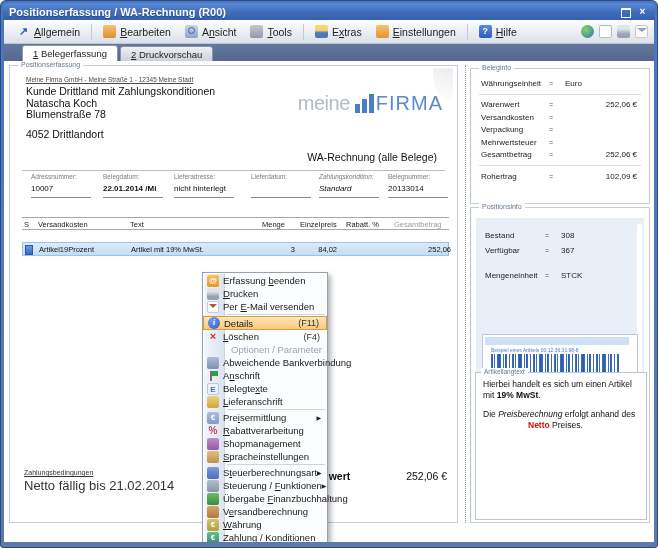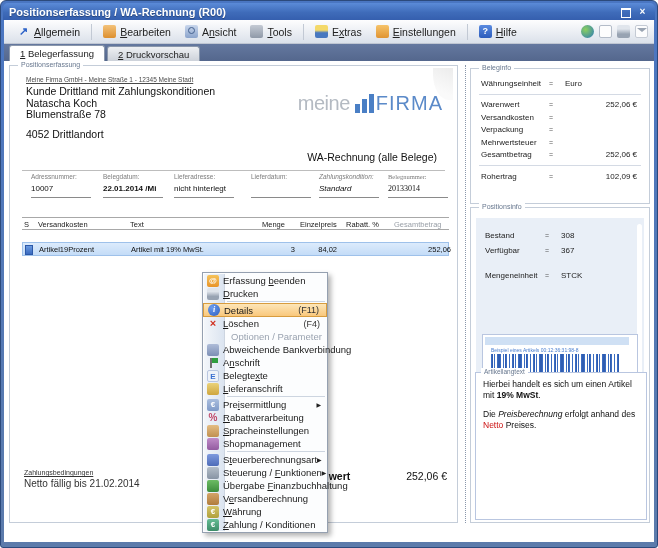--- a/index.html
+++ b/index.html
@@ -44,21 +44,21 @@
   .ic-settings{background:linear-gradient(#f6c36a,#e09432)}
   .ic-help{background:linear-gradient(#5b8be0,#2c5cbc);color:#fff}
   .ic-globe{background:radial-gradient(circle at 35% 35%,#8cd060,#2878b8);border-radius:50%}
   .ic-export{background:#fdfdfd;border:1px solid #b4bcc8}
   .ic-print{background:linear-gradient(#e0e5ec 30%,#98a3b2 70%)}
   .ic-mail{background:#fcfcfd;border:1px solid #c4cad4;position:relative}
   .ic-mail::after{content:"";position:absolute;left:1px;top:2px;border-left:5px solid transparent;
     border-right:5px solid transparent;border-top:4px solid #9aa4b2}
   
   .tabstrip{position:absolute;left:0;top:24px;right:0;height:17px;
-    background:linear-gradient(#64789f,#54678d);display:flex;align-items:flex-end;padding-left:5px}
+    background:linear-gradient(#64789f,#54678d);display:flex;align-items:flex-end;padding-left:18px}
   .tab{height:15px;padding:0 10px;font-size:9.5px;line-height:15px;color:#222;
     background:linear-gradient(#eef0f3,#cdd2da);border:1px solid #8a97ab;border-bottom:none;
     border-radius:3px 3px 0 0;margin-right:2px}
   .tab.active{background:#fff;height:16px;font-weight:normal}
   
   .main{position:absolute;left:0;top:41px;right:0;bottom:0;background:#fff}
   .gb{position:absolute;border:1px solid #c4cdd9;background:#fff}
   .gbl{position:absolute;top:-5px;left:8px;background:#fff;font-size:7px;color:#68788f;
     padding:0 3px;white-space:nowrap}
   
@@ -87,21 +87,21 @@
     border-top:1px solid #a8a8a8;border-bottom:1px solid #a8a8a8}
   .th span{position:absolute;top:2px;font-size:7.5px;color:#222;white-space:nowrap}
   .th span.gray{color:#9aa0a8}
   .trow{position:absolute;top:176px;left:12px;right:8px;height:14px;
     background:linear-gradient(#dcebfc,#c4dcf7);border:1px solid #9ec1ea}
   .trow span{position:absolute;top:2px;font-size:7.5px;color:#111;white-space:nowrap}
   .rowic{position:absolute;left:2px;top:1px;width:8px;height:10px;
     background:linear-gradient(#6a9ae0,#3a6abf);border:1px solid #2c58a8}
   .terms{position:absolute;left:14px;top:403px;font-size:7px;color:#333}
   .terms .t1{text-decoration:underline}
-  .terms .t2{margin-top:2px;font-size:10px}
+  .terms .t2{margin-top:2px;font-size:13px}
   .total-label{position:absolute;left:287px;top:404px;font-size:10.5px;font-weight:bold;color:#111}
   .total-value{position:absolute;right:10px;top:404px;font-size:10.5px;color:#111}
   
   .splitter{position:absolute;left:461px;top:4px;height:458px;border-left:1px dotted #8a97ab}
   
   .beleg{left:466px;top:7px;width:180px;height:136px;padding-top:8px}
   .irow{display:flex;align-items:center;height:12.5px;padding:0 12px 0 10px;font-size:8px;color:#222}
   .irow .lb{width:68px;white-space:nowrap}
   .irow .eq{width:16px;color:#555;font-size:7px}
   .irow .val{flex:1;text-align:right;white-space:nowrap}
@@ -269,21 +269,21 @@
             <div class="hf" style="left: 241px;">
               <div class="lb">Lieferdatum:</div>
               <div class="val"></div>
               <div class="ul"></div>
             </div>
             <div class="hf" style="left: 309px; font-style: italic;">
               <div class="lb">Zahlungskondition:</div>
               <div class="val">Standard</div>
               <div class="ul"></div>
             </div>
-            <div class="hf" style="left: 378px; font-family: Liberation Serif, serif;">
+            <div class="hf" style="left: 378px;">
               <div class="lb">Belegnummer:</div>
               <div class="val">20133014</div>
               <div class="ul"></div>
             </div>
           </div>
         <div class="th" id="thead">
             <span style="left: 2px;">S</span>
             <span style="left: 16px;">Versandkosten</span>
             <span style="left: 108px;">Text</span>
             <span style="left: 240px;">Menge</span>
@@ -380,35 +380,39 @@
           <div class="band"></div>
           <div class="cap">Beispiel eines Artikels 00:12:36:31:98-8</div>
           <div class="barcode"></div>
           <div class="nm">Artikel mit</div>
           <div class="pct">19 %</div>
         </div>
         <div class="langtext">
           <span class="gbl">Artikellangtext</span>
           <div id="lt-body">
               <div class="lt-p"><span>Hierbei handelt es sich um einen Artikel mit </span><span style="font-weight: bold;">19% MwSt</span><span>.</span></div>
-              <div class="lt-p"><span>Die </span><span style="font-style: italic;">Preisberechnung</span><span> erfolgt anhand des </span><span style="font-weight: normal; color: rgb(204, 17, 17);">Netto</span><span> Preises.</span></div>
+              <div class="lt-p"><span>Die </span><span style="font-style: italic;">Preisberechnung</span><span> erfolgt anhand des </span><span style="font-weight: bold; color: rgb(204, 17, 17); margin-left: 45px;">Netto</span><span> Preises.</span></div>
             </div>
         </div>
       </div>
 
       <div class="ctxmenu" id="ctxmenu">
         <div class="cm-gutter"></div>
       <div class="cm-item">
             <span class="mi stop-icon">@</span>
             <span>Erfassung <u>b</u>eenden</span>
           </div>
           <div class="cm-item">
             <span class="mi printer-icon"></span>
             <span><u>D</u>rucken</span>
           </div>
+          <div class="cm-item">
+            <span class="mi mail-icon"></span>
+            <span>Per <u>E</u>-Mail versenden</span>
+          </div>
           <div class="cm-sep"></div>
           <div class="cm-item hl">
             <span class="mi info-icon">i</span>
             <span>Details</span>
             <span class="sc">(F11)</span>
           </div>
           <div class="cm-item">
             <span class="mi delete-icon">×</span>
             <span><u>L</u>öschen</span>
             <span class="sc">(F4)</span>
@@ -434,26 +438,26 @@
           <div class="cm-item">
             <span class="mi price-icon">€</span>
             <span>Pre<u>i</u>sermittlung</span>
             <span class="sub">▶</span>
           </div>
           <div class="cm-item">
             <span class="mi percent-icon">%</span>
             <span><u>R</u>abattverarbeitung</span>
           </div>
           <div class="cm-item">
+            <span class="mi shop-icon"></span>
+            <span>Shopmanagement</span>
+          </div>
+          <div class="cm-item">
             <span class="mi language-icon"></span>
             <span><u>S</u>pracheinstellungen</span>
-          </div>
-          <div class="cm-item">
-            <span class="mi shop-icon"></span>
-            <span>Shopmanagement</span>
           </div>
           <div class="cm-sep"></div>
           <div class="cm-item">
             <span class="mi tax-icon"></span>
             <span>S<u>t</u>euerberechnungsart</span>
             <span class="sub">▶</span>
           </div>
           <div class="cm-item">
             <span class="mi control-icon"></span>
             <span>Steuerung / <u>F</u>unktionen</span>

